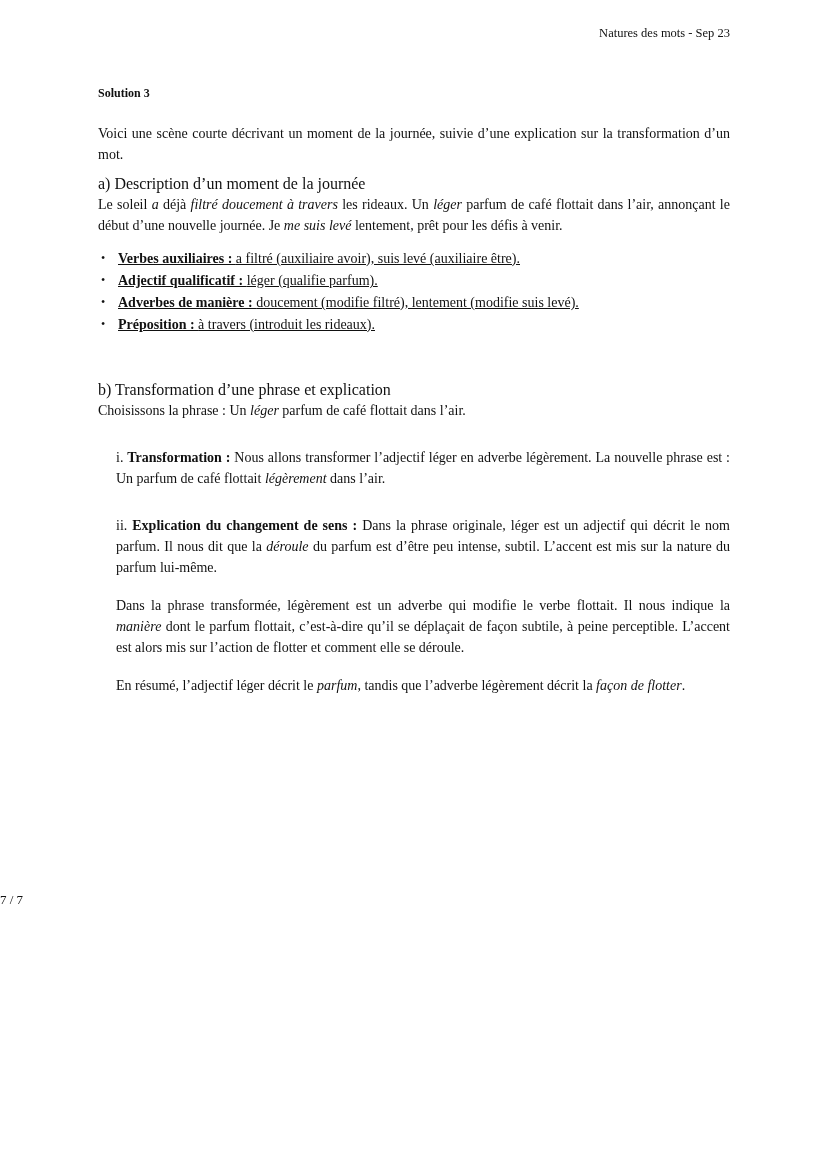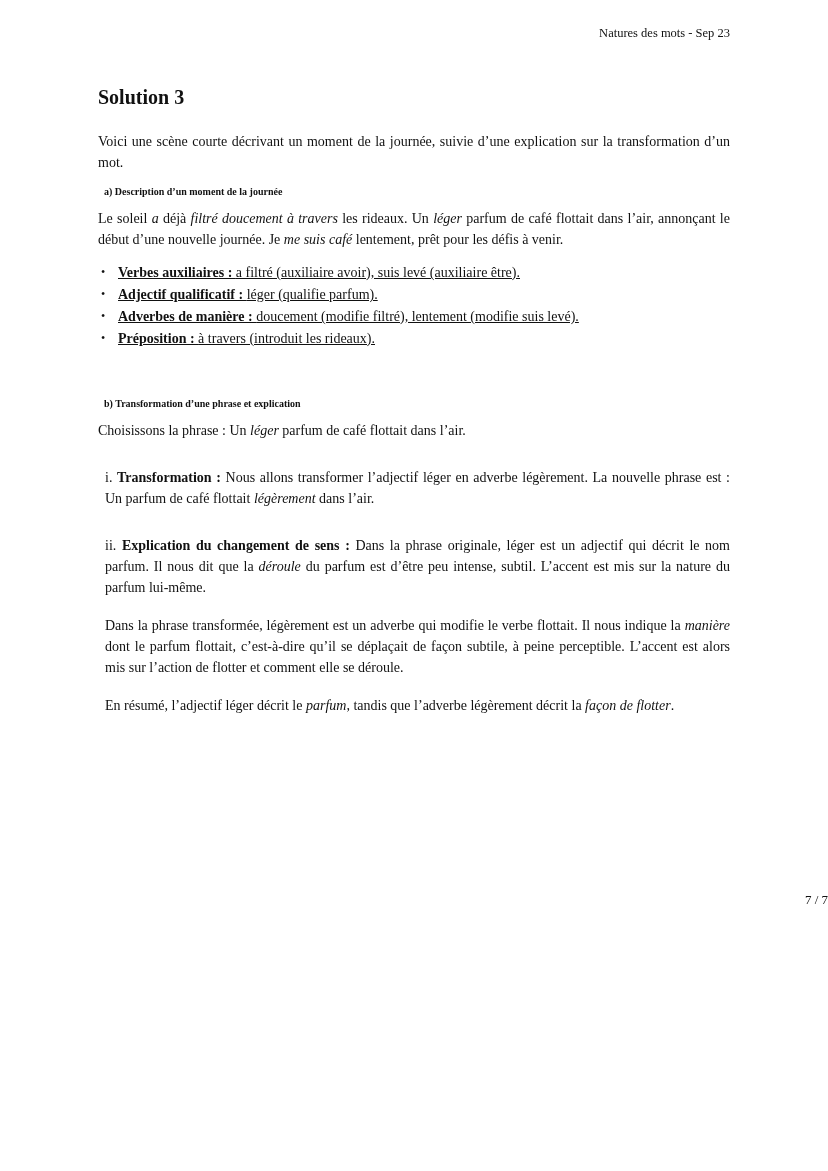--- a/index.html
+++ b/index.html
@@ -24,39 +24,39 @@
     font-size: 12.5px;
     color: #111111;
   }
   .content {
     position: absolute;
     left: 98px;
     right: 98px;
     top: 86px;
   }
   .doc-title {
-    font-size: 20px;
+    font-size: 12px;
     font-weight: bold;
     margin: 0 0 22px 0;
   }
   p, li {
     font-size: 14px;
     line-height: 21px;
   }
   .para {
     margin: 0 0 0 0;
     text-align: justify;
   }
   .intro {
     margin-bottom: 8px;
   }
   .sub-heading {
-    font-size: 10px;
-    font-weight: bold;
-    margin: 6px;
+    font-size: 16px;
+    font-weight: normal;
+    margin: 0;
     line-height: 21px;
   }
   .section-a { margin-top: 8px; }
   .bullet-list {
     list-style: none;
     margin: 12px 0 0 0;
     padding: 0;
   }
   .bullet-list li {
     display: flex;
@@ -73,34 +73,34 @@
   }
   .bullet-text {
     flex: 1;
     text-align: justify;
     text-decoration: underline;
   }
   .section-b {
     margin-top: 44px;
   }
   .sub-items {
-    margin-left: 7px;
+    margin-left: 18px;
   }
   .sub-item {
     margin-top: 26px;
   }
   .follow-para {
     margin-top: 17px;
   }
   .page-footer {
     position: absolute;
     left: 0;
     right: 0;
     bottom: 54px;
-    text-align: right;
+    text-align: left;
     font-size: 13px;
     color: #111111;
   }
   em { font-style: italic; }
   strong { font-weight: bold; }
 </style>
 </head>
 <body>
 
 <div class="page">
@@ -108,21 +108,21 @@
   <div class="running-head">Natures des mots - Sep 23</div>
 
   <div class="content">
 
     <h1 class="doc-title">Solution 3</h1>
 
     <p class="para intro">Voici une scène courte décrivant un moment de la journée, suivie d’une explication sur la transformation d’un mot.</p>
 
     <div class="section-a">
       <div class="sub-heading">a) Description d’un moment de la journée</div>
-      <p class="para">Le soleil <em>a</em> déjà <em>filtré doucement à travers</em> les rideaux. Un <em>léger</em> parfum de café flottait dans l’air, annonçant le début d’une nouvelle journée. Je <em>me suis café</em> lentement, prêt pour les défis à venir.</p>
+      <p class="para">Le soleil <em>a</em> déjà <em>filtré doucement à travers</em> les rideaux. Un <em>léger</em> parfum de café flottait dans l’air, annonçant le début d’une nouvelle journée. Je <em>me suis levé</em> lentement, prêt pour les défis à venir.</p>
 
       <ul class="bullet-list">
         <li>
           <span class="bullet-marker">•</span>
           <span class="bullet-text"><strong>Verbes auxiliaires : </strong>a filtré (auxiliaire avoir), suis levé (auxiliaire être).</span>
         </li>
         <li>
           <span class="bullet-marker">•</span>
           <span class="bullet-text"><strong>Adjectif qualificatif : </strong>léger (qualifie parfum).</span>
         </li>

